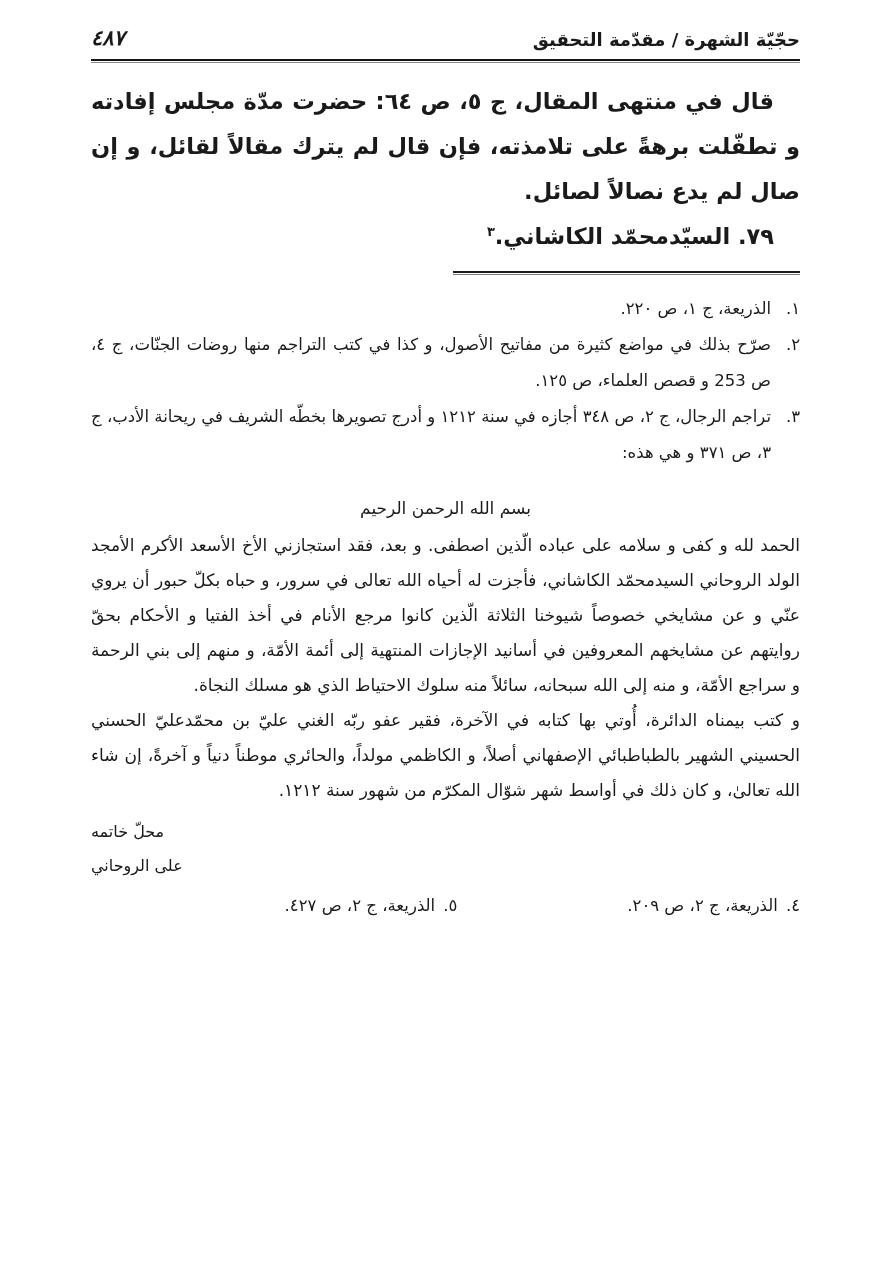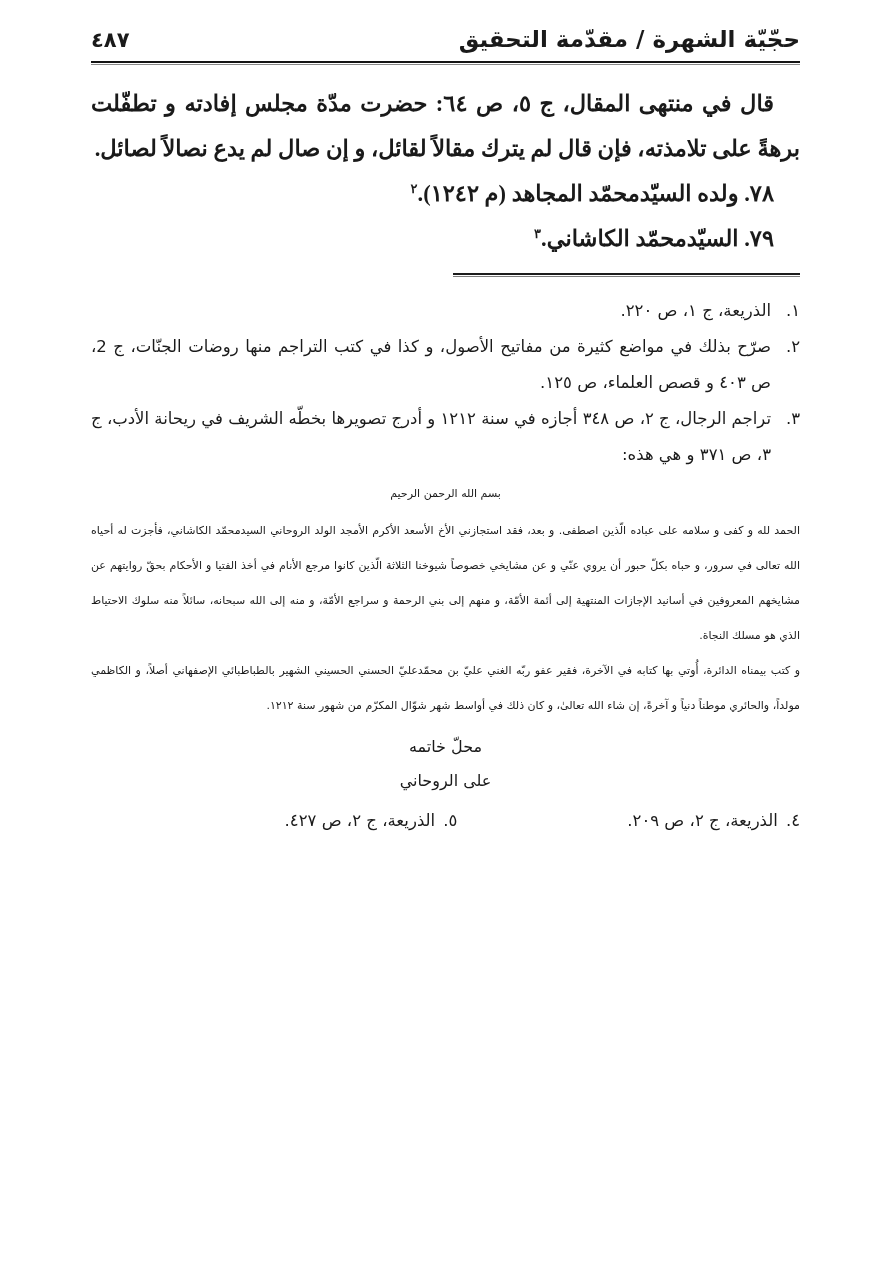--- a/index.html
+++ b/index.html
@@ -13,55 +13,55 @@
     padding: 26px 91px 0 91px;
     overflow: hidden;
     position: relative;
   }
   
   .hdr {
     display: flex; flex-direction: row-reverse;
     justify-content: space-between; align-items: flex-end;
     margin-bottom: 9px;
   }
-  .hdr-title { font-size: 23px; font-weight: bold; direction: rtl; }
-  .hdr-page  { font-size: 21px; font-weight: bold; }
+  .hdr-title { font-size: 18px; font-weight: bold; direction: rtl; }
+  .hdr-page  { font-size: 21px; font-weight: bold; font-style: italic; }
   .hdr-rule {
     height: 4px;
     border-top: 2px solid #141414;
     border-bottom: 1px solid #8a8a8a;
     margin-bottom: 16px;
   }
   
-  .main { direction: rtl; text-align: justify; font-family: Liberation Serif, serif; }
+  .main { direction: rtl; text-align: justify; }
   .main p {
     font-size: 22.5px; font-weight: bold;
     line-height: 45px;
     text-indent: 26px;
     text-align: justify;
   }
   sup.fnref { font-size: 13px; line-height: 0; font-weight: bold; }
   
   .fnsep {
     width: 347px; height: 4px;
     margin: 12px 0 16px auto;
     border-top: 2px solid #1c1c1c;
     border-bottom: 1px solid #7d7d7d;
   }
   
   .fns { direction: rtl; font-size: 16.5px; line-height: 36px; }
   .fn { display: flex; gap: 9px; }
   .fn-num { flex: 0 0 auto; min-width: 20px; }
   .fn-text { flex: 1 1 auto; text-align: justify; }
   
-  .ijaza { direction: rtl; font-size: 11px; line-height: 35px; margin-top: 3px; }
+  .ijaza { direction: rtl; font-size: 17px; line-height: 35px; margin-top: 20px; }
   .basmala { text-align: center; margin-bottom: 2px; }
   .ijaza p.just { text-align: justify; }
   
-  .seal { direction: rtl; text-align: center; font-size: 16px; line-height: 34px; margin-top: 7px; }
+  .seal { direction: rtl; text-align: left; font-size: 16px; line-height: 34px; margin-top: 7px; }
   
   .bfns {
     direction: rtl; display: flex; gap: 170px;
     font-size: 16.5px; line-height: 30px; margin-top: 8px;
   }
   .bfn { display: flex; gap: 8px; }
 </style>
 </head>
 <body>
 
@@ -71,37 +71,34 @@
     <div class="hdr-title">حجّيّة الشهرة / مقدّمة التحقيق</div>
     <div class="hdr-page">٤٨٧</div>
   </div>
   <div class="hdr-rule"></div>
 
   <div class="main">
     <p>
       <span>قال في منتهى المقال، ج ٥، ص ٦٤: حضرت مدّة مجلس إفادته و تطفّلت برهةً على تلامذته، فإن قال لم يترك مقالاً لقائل، و إن صال لم يدع نصالاً لصائل.</span>
     </p>
     <p class="entry">
-      <span>٧٨. ولده السيّدمحمّد المجاهد (م ١٢٤٢).</span><sup class="fnref">٢</sup>
-    </p>
-    <p class="entry">
       <span>٧٩. السيّدمحمّد الكاشاني.</span><sup class="fnref">٣</sup>
     </p>
   </div>
 
   <div class="fnsep"></div>
 
   <div class="fns">
     <div class="fn">
       <span class="fn-num">١.</span>
       <span class="fn-text">الذريعة، ج ١، ص ٢٢٠.</span>
     </div>
     <div class="fn">
       <span class="fn-num">٢.</span>
-      <span class="fn-text">صرّح بذلك في مواضع كثيرة من مفاتيح الأصول، و كذا في كتب التراجم منها روضات الجنّات، ج 2، ص ٤٠٣ و قصص العلماء، ص ١٢٥.</span>
+      <span class="fn-text">صرّح بذلك في مواضع كثيرة من مفاتيح الأصول، و كذا في كتب التراجم منها روضات الجنّات، ج ٤، ص 253 و قصص العلماء، ص ١٢٥.</span>
     </div>
     <div class="fn">
       <span class="fn-num">٣.</span>
       <span class="fn-text">تراجم الرجال، ج ٢، ص ٣٤٨ أجازه في سنة ١٢١٢ و أدرج تصويرها بخطّه الشريف في ريحانة الأدب، ج ٣، ص ٣٧١ و هي هذه:</span>
     </div>
   </div>
 
   <div class="ijaza">
     <p class="basmala">بسم الله الرحمن الرحيم</p>
     <p class="just">الحمد لله و كفى و سلامه على عباده الّذين اصطفى. و بعد، فقد استجازني الأخ الأسعد الأكرم الأمجد الولد الروحاني السيدمحمّد الكاشاني، فأجزت له أحياه الله تعالى في سرور، و حباه بكلّ حبور أن يروي عنّي و عن مشايخي خصوصاً شيوخنا الثلاثة الّذين كانوا مرجع الأنام في أخذ الفتيا و الأحكام بحقّ روايتهم عن مشايخهم المعروفين في أسانيد الإجازات المنتهية إلى أئمة الأمّة، و منهم إلى بني الرحمة و سراجع الأمّة، و منه إلى الله سبحانه، سائلاً منه سلوك الاحتياط الذي هو مسلك النجاة.</p>

